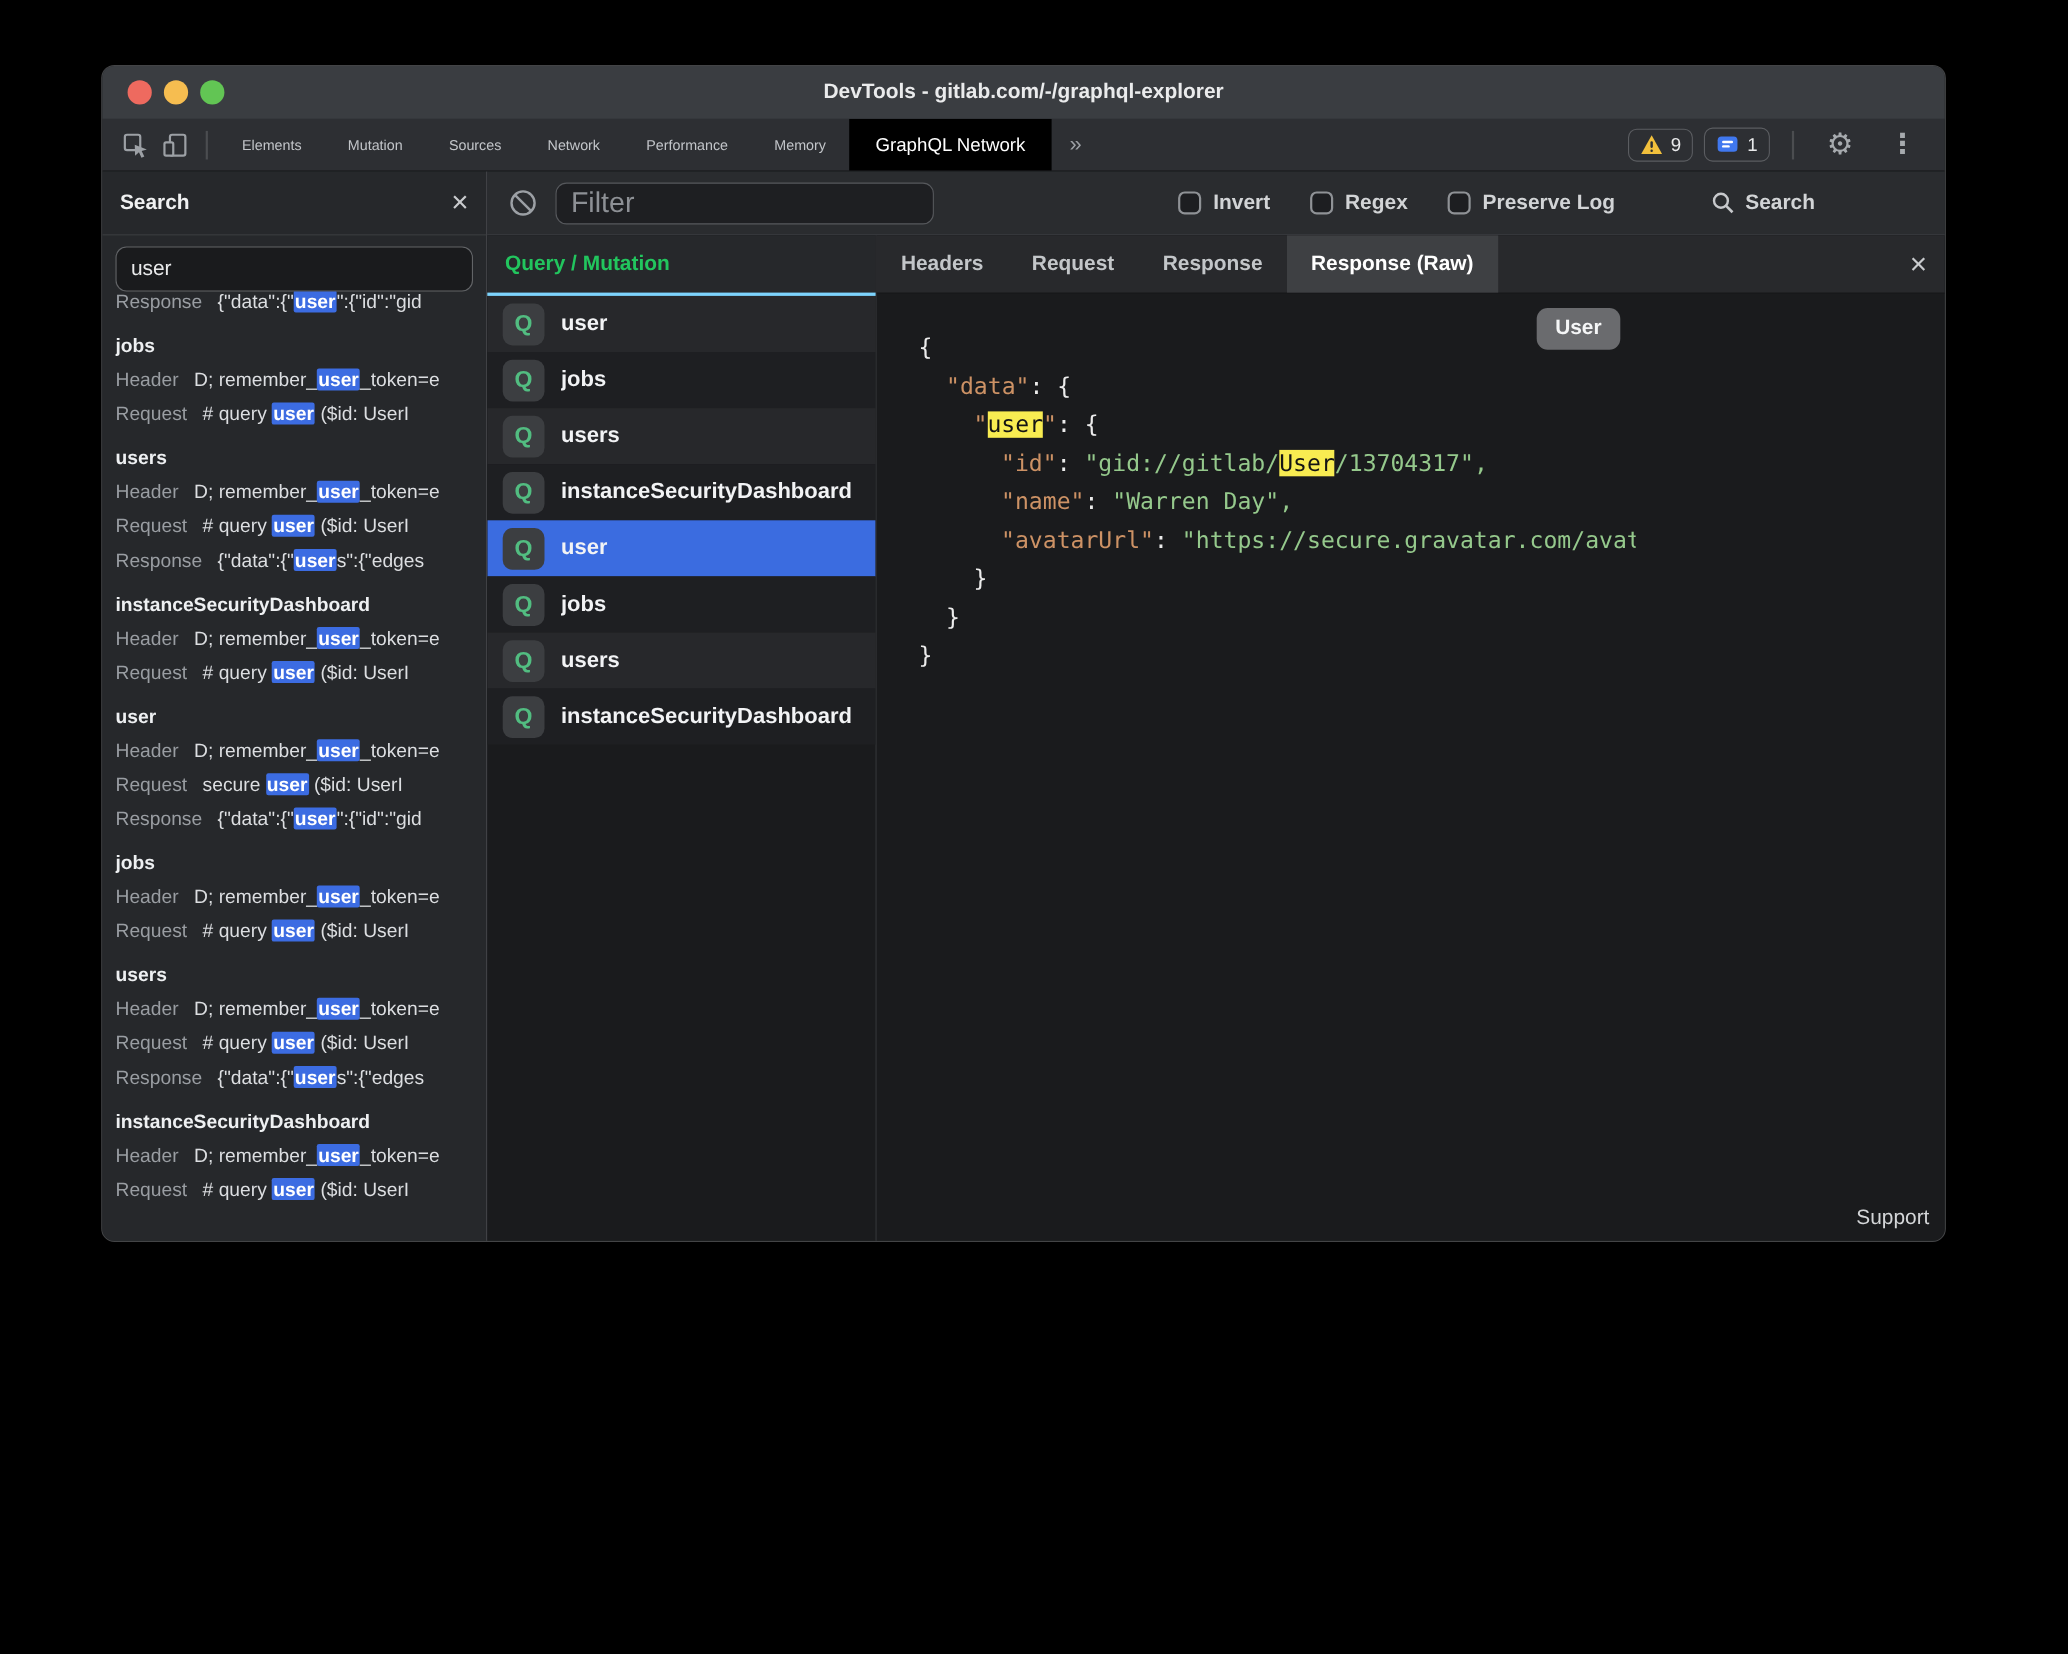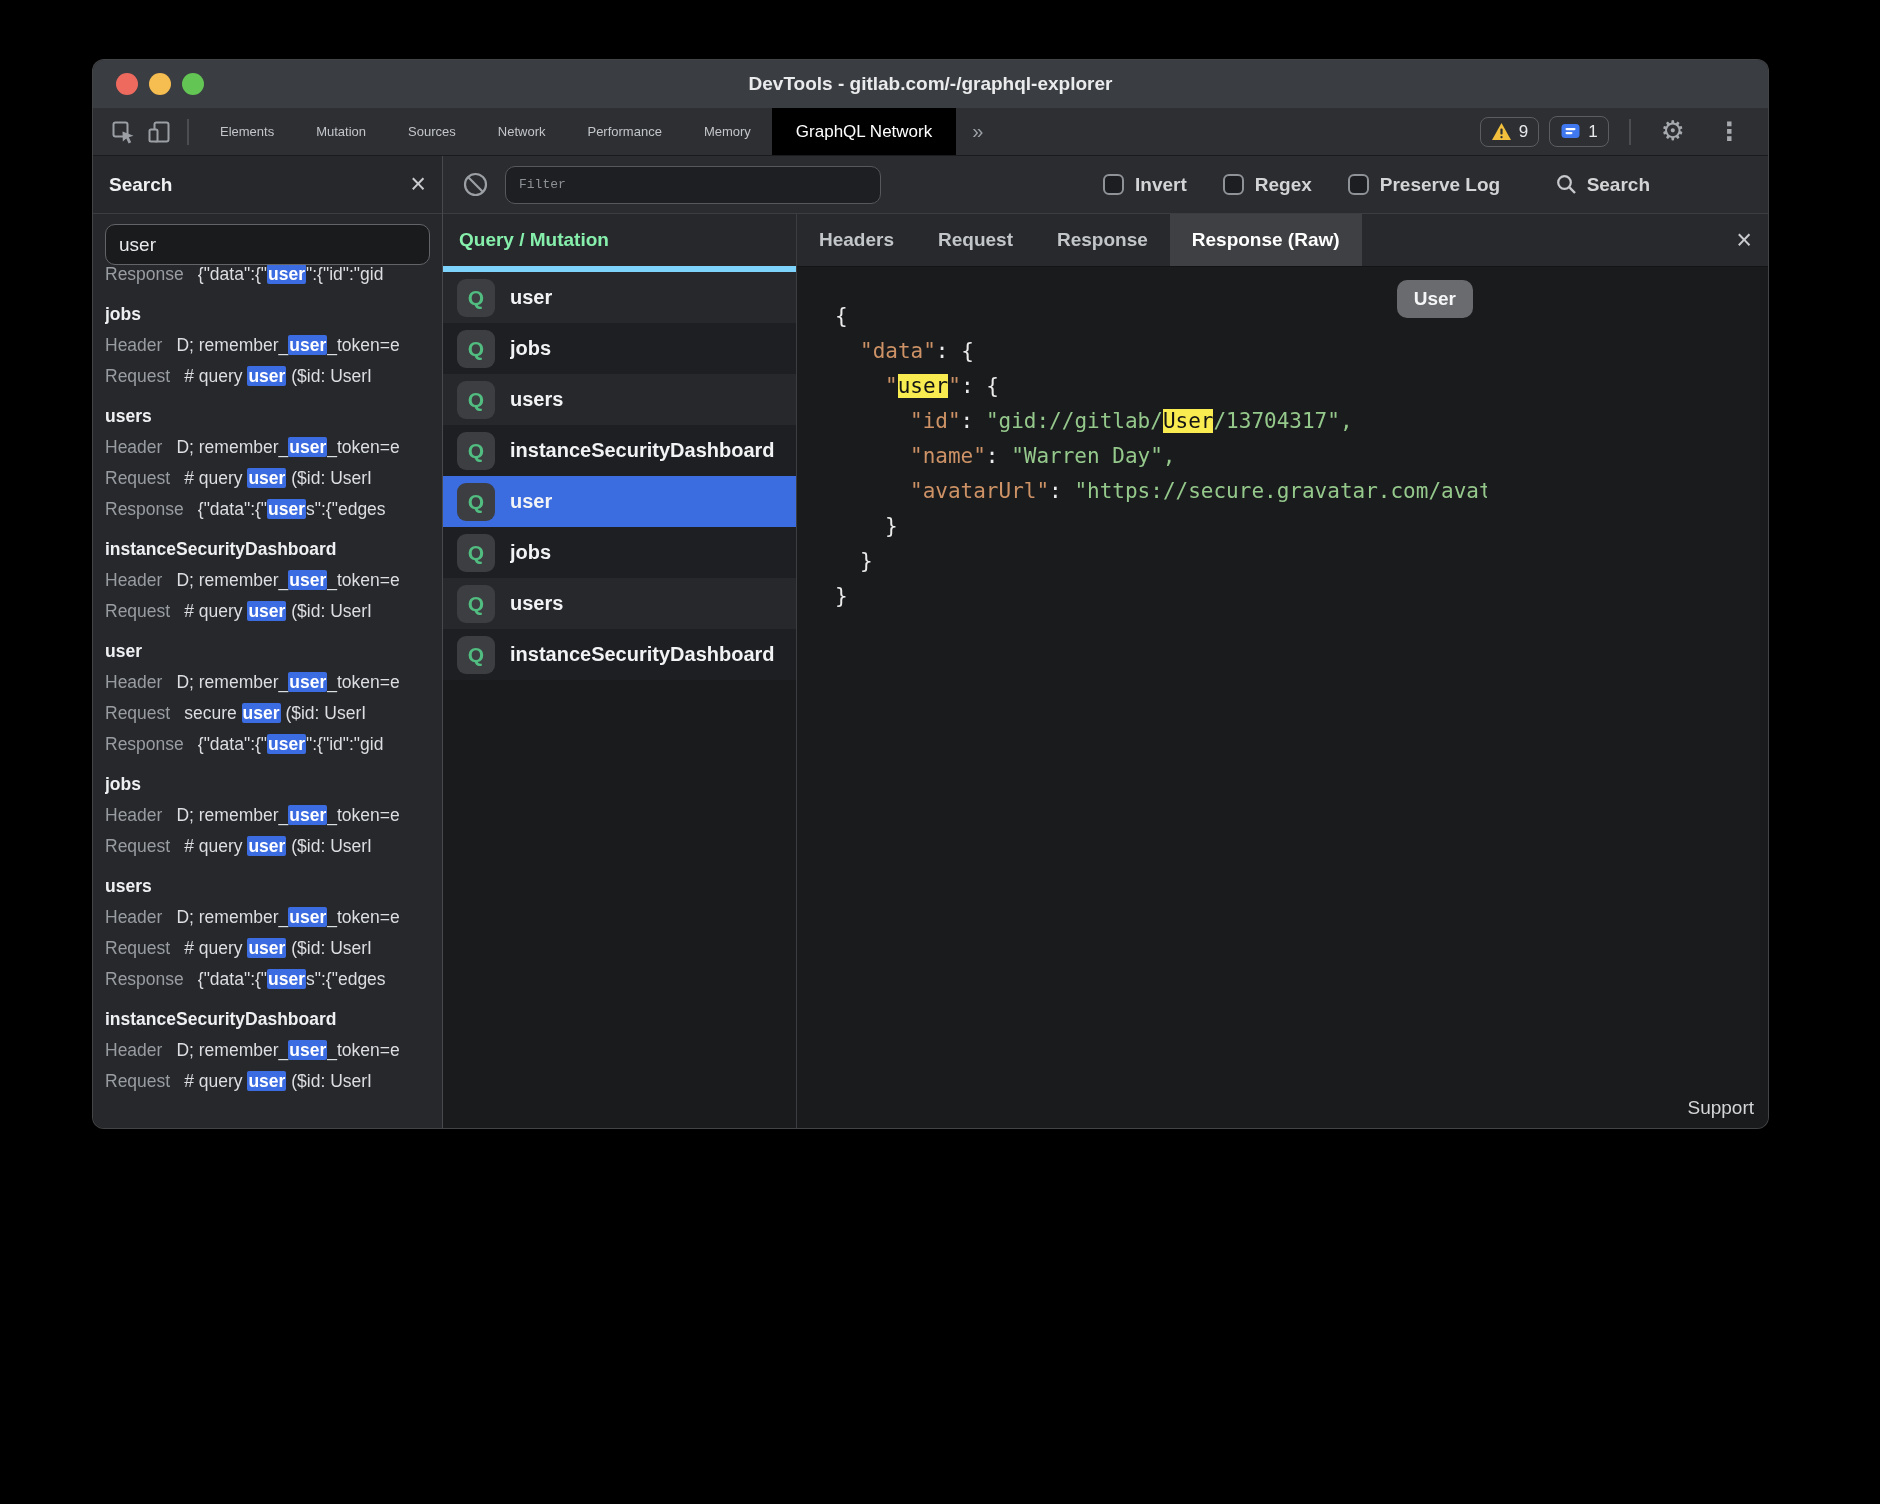--- a/index.html
+++ b/index.html
@@ -37,34 +37,34 @@
     font-family:"Liberation Sans","DejaVu Sans",sans-serif;}
   .results{flex:1;overflow:hidden;padding:2px 12px 0;}
   .sec-title{font-size:17.5px;font-weight:700;color:#eef0f2;line-height:31px;margin-top:9px;white-space:nowrap;overflow:hidden;}
   .res-line{font-size:17.5px;line-height:31px;white-space:nowrap;overflow:hidden;color:#dcdee1;}
   .res-line.partial{margin-top:-8px;}
   .res-label{color:#999da2;margin-right:14px;}
   .hl-blue{background:#3c6ce2;color:#fff;border-radius:2px;padding:0 1px;font-weight:600;}
   
   .right-region{flex:1;display:flex;flex-direction:column;min-width:0;}
   .filter-bar{height:57px;flex:none;background:#2a2c2f;display:flex;align-items:center;border-bottom:1px solid #3b3d40;padding-left:14px;}
-  .filter-input{width:376px;height:38px;box-sizing:border-box;border:1.5px solid #56585c;border-radius:10px;background:#1e1f22;
-    color:#e9eaeb;font-size:13px;padding:0 13px;margin-left:12px;outline:none;font-family:Liberation Mono, monospace;}
+  .filter-input{width:344px;height:38px;box-sizing:border-box;border:1.5px solid #56585c;border-radius:10px;background:#1e1f22;
+    color:#e9eaeb;font-size:26px;padding:0 13px;margin-left:12px;outline:none;font-family:Liberation Sans, sans-serif;}
   .filter-input::placeholder{color:#8d9095;}
   .cb-group{display:flex;align-items:center;gap:36px;margin-left:222px;}
   .cb{display:flex;align-items:center;gap:11px;}
   .cb-box{width:21px;height:21px;border:2px solid #8f9296;border-radius:6px;background:#1d1e21;box-sizing:border-box;}
   .cb-label{font-size:19px;font-weight:600;color:#d2d4d6;}
   .search-group{margin-left:auto;margin-right:118px;display:flex;align-items:center;gap:9px;}
   .search-label{font-size:19px;font-weight:600;color:#d2d4d6;}
   .panels{flex:1;display:flex;min-height:0;}
   
   .mid-panel{width:354px;flex:none;background:#1a1b1d;border-right:1px solid #3b3d40;display:flex;flex-direction:column;box-sizing:border-box;}
   .mid-header{height:52px;flex:none;display:flex;align-items:center;padding:0 16px;background:#26282b;
-    border-bottom:6px solid #7dd3fc;font-size:19px;font-weight:700;color:#86efac;}
+    border-bottom:3px solid #7dd3fc;font-size:19px;font-weight:700;color:#22c55e;}
   .q-list{flex:1;overflow:hidden;}
   .q-row{height:51px;display:flex;align-items:center;padding:0 8px 0 14px;gap:15px;}
   .q-row:nth-child(odd){background:#27282b;}
   .q-row:nth-child(even){background:#1e1f22;}
   .q-row.selected{background:#3b6ce0;}
   .q-badge{width:38px;height:38px;border-radius:9px;background:#3c3e41;display:flex;align-items:center;justify-content:center;
     font-size:21px;font-weight:700;color:#52bd81;flex:none;}
   .q-label{font-size:20px;font-weight:700;color:#f2f3f5;white-space:nowrap;overflow:hidden;}
   
   .detail-panel{flex:1;background:#1a1b1d;display:flex;flex-direction:column;position:relative;min-width:0;}

